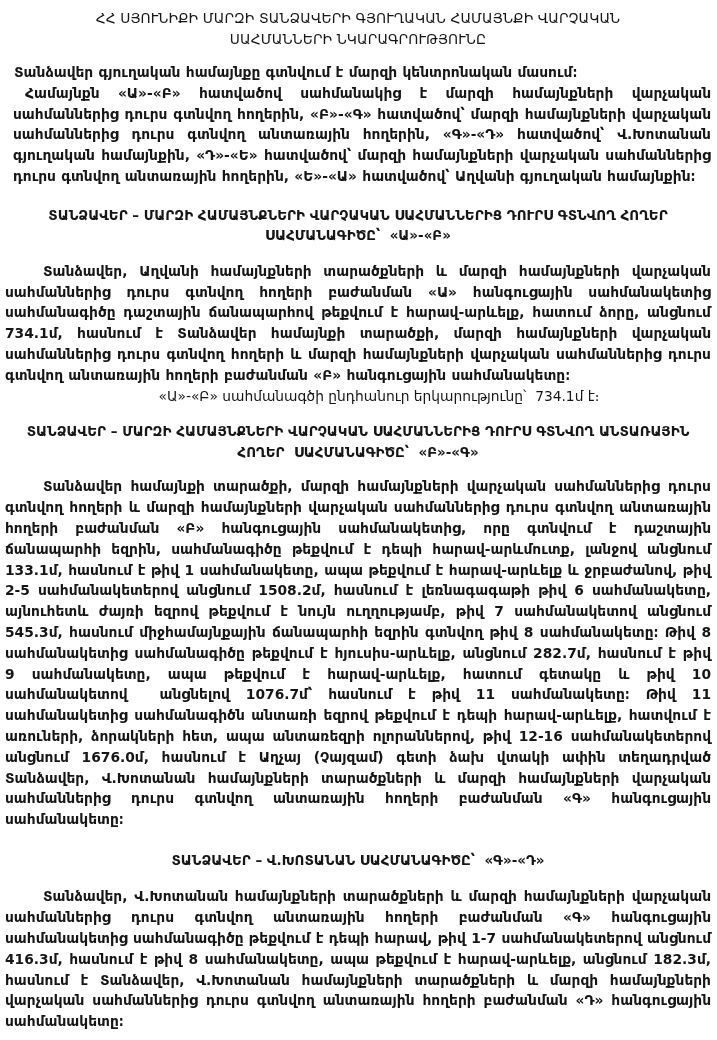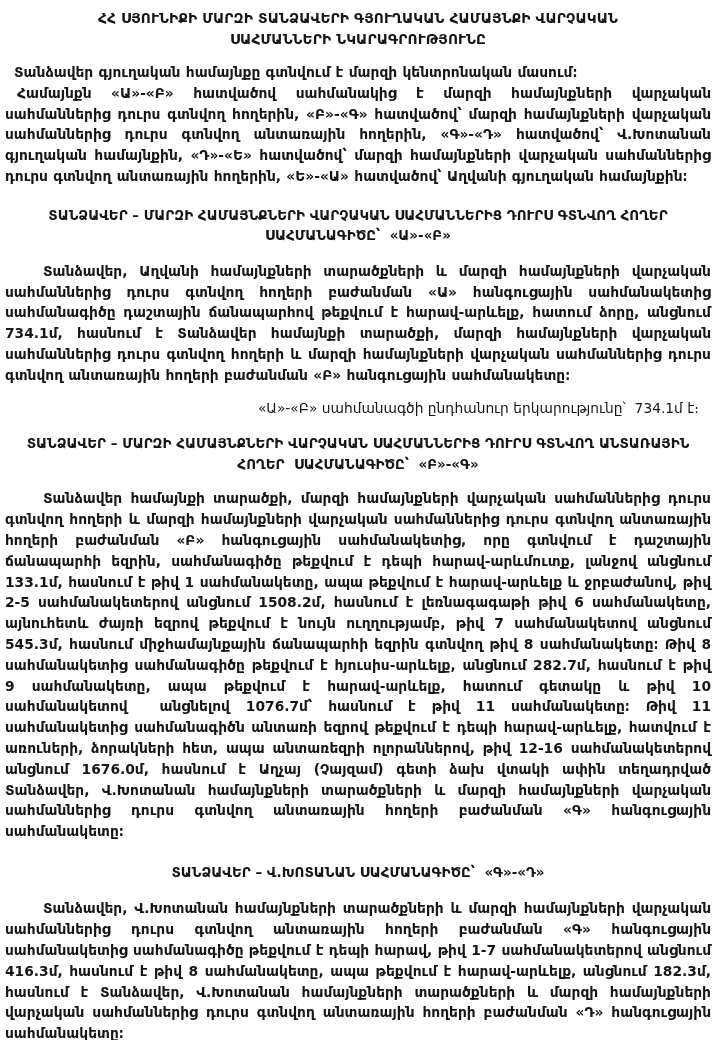--- a/index.html
+++ b/index.html
@@ -17,44 +17,44 @@
     -webkit-font-smoothing: antialiased;
   }
   .page {
     box-sizing: border-box;
     width: 717px;
     height: 1040px;
     padding: 8px 6px 0 5px;
     background: #ffffff;
   }
   .doc-title {
-    font-weight: bold;
+    font-weight: normal;
     font-size: 13.8px;
     text-align: center;
     line-height: 20.5px;
     max-width: 620px;
     margin: 0 auto 13px auto;
     letter-spacing: 0.1px;
   }
   .para {
     text-align: justify;
     line-height: 20.8px;
     margin: 0;
     word-spacing: 0.5px;
     font-weight: bold;
   }
   .indent-sm  { text-indent: 9px;  }
   .indent-xs  { text-indent: 4px;  }
-  .indent-med { text-indent: 12px; }
+  .indent-med { text-indent: 12px; margin-left: 8px; }
   .indent-lg  { text-indent: 38px; }
   .length-line {
     line-height: 20.8px;
-    margin: 12px;
+    margin: 0;
     padding-left: 42px;
-    text-align: right;
+    text-align: center;
   }
   .section-heading {
     font-weight: bold;
     font-size: 13.5px;
     text-align: center;
     line-height: 20.5px;
     max-width: 684px;
     margin: 31px auto 14px auto;
   }
   .h1-block { margin-top: 18px; margin-bottom: 15px; }

